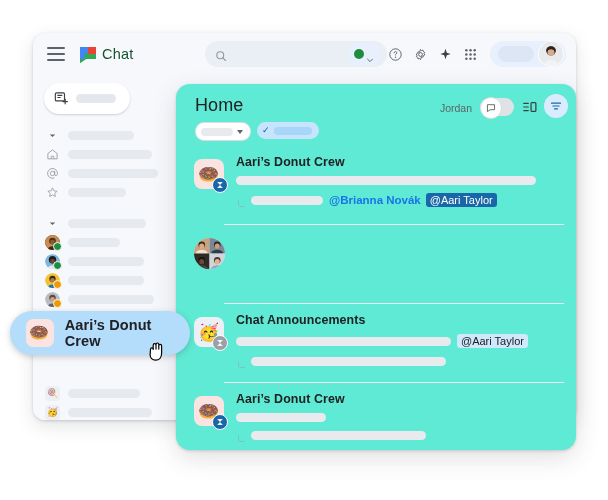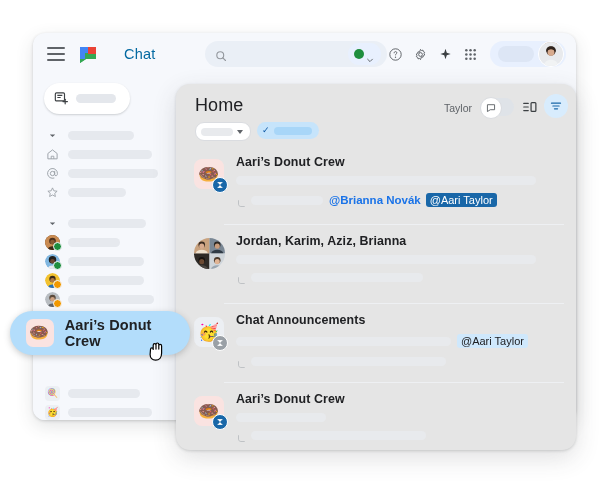--- a/index.html
+++ b/index.html
@@ -35,22 +35,22 @@
   .hamburger {
     margin-left: 14px;
     width: 18px; height: 14px;
     display: flex; flex-direction: column; justify-content: space-between;
     cursor: pointer;
   }
   .hamburger i { display:block; height: 2px; background: #5f6368; border-radius: 1px; }
 
   .brand-logo { margin-left: 12px; width: 22px; height: 22px; position: relative; }
   .brand-text {
-    margin-left: 25px;
-    font-size: 14.5px; color: #0369a1; letter-spacing: .2px;
+    margin-left: 3px;
+    font-size: 14.5px; color: #14532d; letter-spacing: .2px;
   }
 
   .search-wrap {
     position: absolute; left: 172px; top: 8px;
     width: 182px; height: 26px;
     background: #eaeff6;
     border-radius: 13px;
     display: flex; align-items: center;
   }
   .search-icon { margin-left: 10px; width: 12px; height: 12px; opacity: .62; }
@@ -118,21 +118,21 @@
     width: 15px; height: 15px; border-radius: 4px;
     background: #eceff3; display:flex; align-items:center; justify-content:center;
     font-size: 9px; line-height: 1; flex: 0 0 15px;
   }
 
   
   .main-panel {
     position: absolute;
     left: 176px; top: 84px;
     width: 400px; height: 366px;
-    background: #e5e5e5;
+    background: #5eead4;
     border-radius: 14px;
     box-shadow: 0 1px 3px rgba(60,64,67,0.20), 0 8px 24px rgba(60,64,67,0.16);
     overflow: hidden;
   }
   .panel-head {
     position: relative;
     height: 62px;
   }
   .panel-title {
     position: absolute; left: 19px; top: 11px;
@@ -493,21 +493,21 @@
         </div>
       </div>
     </div>
   </div>
 
   <div class="main-panel">
 
     <div class="panel-head">
       <div class="panel-title">Home</div>
 
-      <div class="unread-label">Taylor</div>
+      <div class="unread-label">Jordan</div>
 
       <div class="toggle">
         <span class="knob">
           <svg width="10" height="10" viewBox="0 0 14 14">
             <path d="M2 2.4h10v7H6l-4 2.6z" fill="none" stroke="#5f6368" stroke-width="1.3" stroke-linejoin="round"></path>
           </svg>
         </span>
       </div>
 
       <div class="split-icon">
@@ -590,34 +590,20 @@
               <circle cx="8" cy="23" r="3.4" fill="#171310"></circle>
                 <circle cx="8" cy="24.4" r="2.6" fill="#6b4a33"></circle>
               <path d="M1.6 32c.7-2.6 3-3.8 6.4-3.8s5.7 1.2 6.4 3.8z" fill="#4a4540"></path>
               <rect x="16" y="16" width="16" height="16" fill="#cfd5da"></rect>
               <circle cx="24" cy="23" r="3.4" fill="#4b3a2c"></circle>
                 <circle cx="24" cy="24.4" r="2.6" fill="#e0b494"></circle>
               <path d="M17.6 32c.7-2.6 3-3.8 6.4-3.8s5.7 1.2 6.4 3.8z" fill="#9aa6b1"></path>
             </svg>
           </div>
         </div>
-        <div class="body">
-          <div class="title">Jordan, Karim, Aziz, Brianna</div>
-          <div class="line1">
-            <span class="bar" style="width:300px"></span>
-          </div>
-          <div class="line2">
-            <span class="reply-icon">
-              <svg width="10" height="10" viewBox="0 0 12 12">
-                <path d="M3 2v4.2c0 1.6 1.3 2.8 2.9 2.8H10" fill="none" stroke="#9aa0a6" stroke-width="1.2" stroke-linecap="round"></path>
-              </svg>
-            </span>
-            <span class="bar" style="width:172px"></span>
-          </div>
-        </div>
       </div>
 
       <div class="conv">
         <div class="av-wrap">
           <div class="space-tile" style="background:#eceff3">🥳</div>
           <div class="space-badge" style="background:#9aa0a6">
             <svg width="8" height="8" viewBox="0 0 10 10">
               <rect x="2" y="1.4" width="6" height="1.2" fill="#fff"></rect>
               <rect x="2" y="7.4" width="6" height="1.2" fill="#fff"></rect>
               <path d="M2.8 2.6h4.4L5 5l2.2 2.4H2.8L5 5z" fill="#fff"></path>

